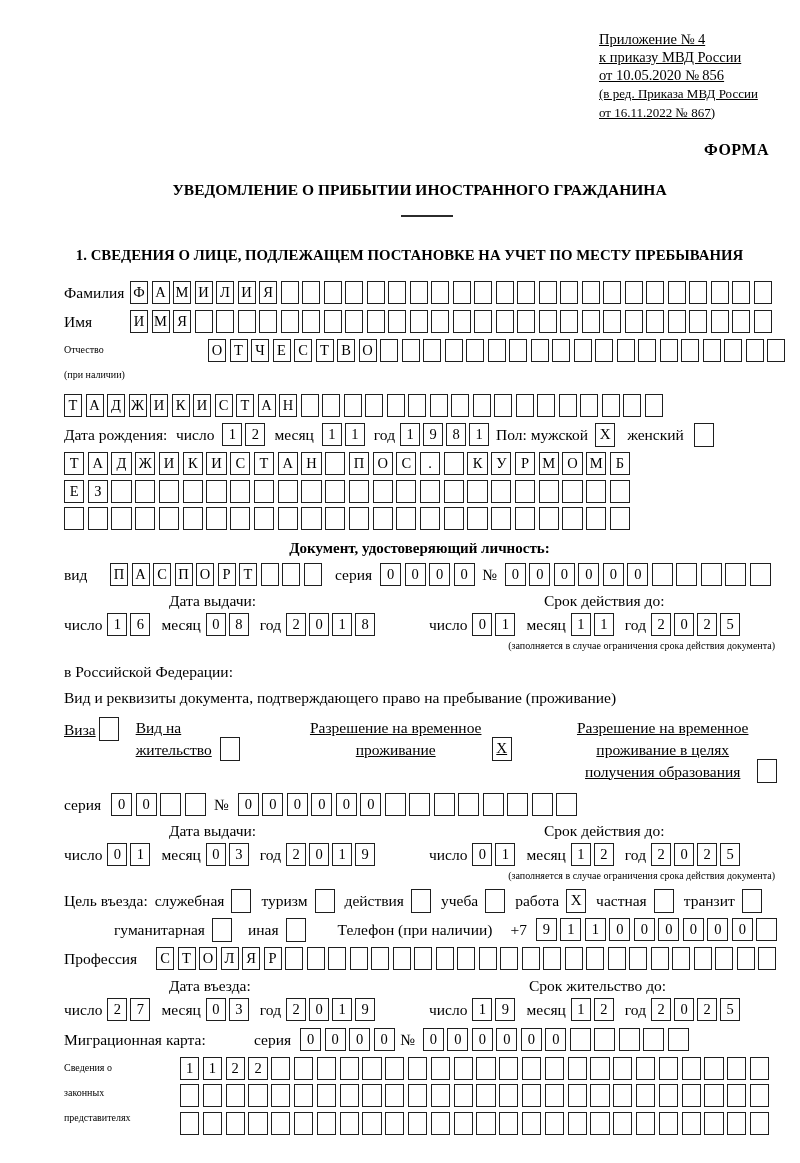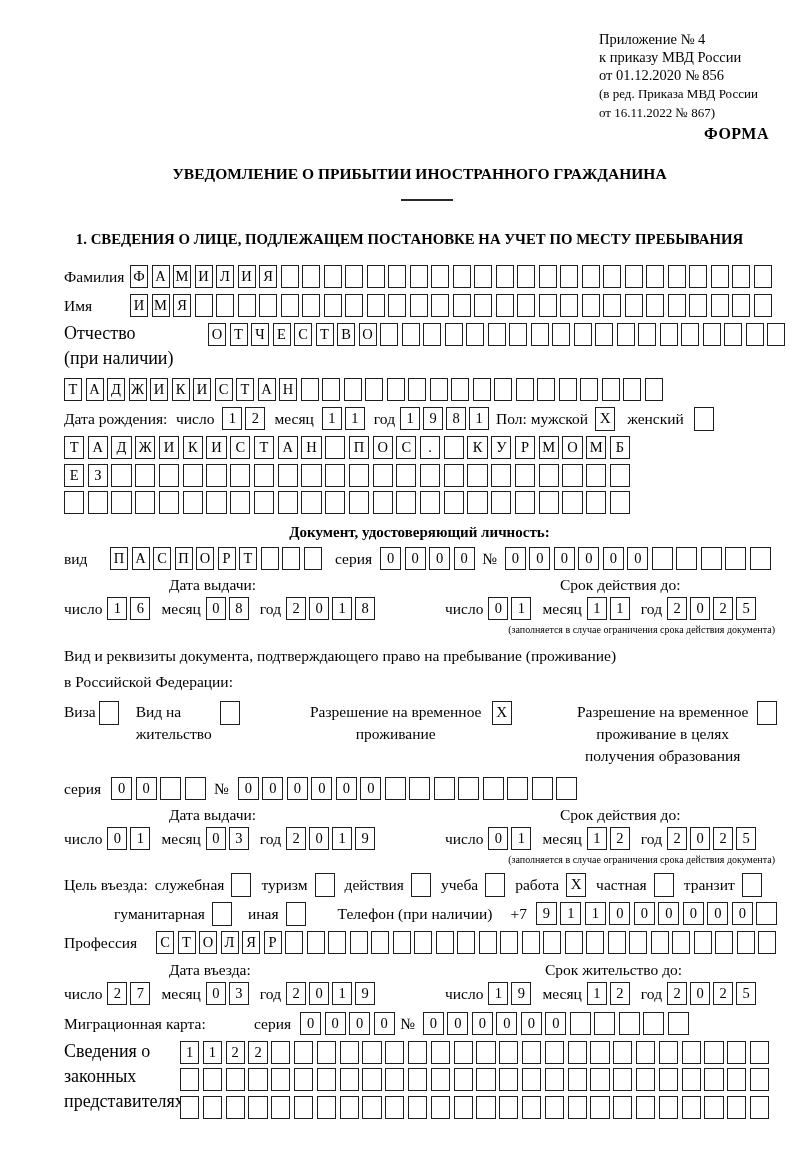--- a/index.html
+++ b/index.html
@@ -1,73 +1,73 @@
 <!DOCTYPE html>
 <html><head>
 <meta charset="utf-8">
 <style>
   html,body{margin:0;padding:0;background:#fff;}
   body{font-family:"Liberation Serif","DejaVu Serif",serif;color:#000;}
   .page{position:relative;width:800px;min-height:1163px;box-sizing:border-box;
         padding:30px 25px 20px 64px;background:#fff;}
 
   
-  .annex{margin-left:auto;width:170px;margin-right:6px;font-size:14.5px;line-height:18px;}
+  .annex{margin-left:auto;width:170px;margin-right:6px;font-size:14.5px;line-height:18px;text-decoration:underline;}
   .annex .small{font-size:13px;line-height:16.5px;margin-top:2px;}
-  .forma{text-align:right;font-weight:bold;font-size:16px;margin:4px 6px 0 0;letter-spacing:.5px;}
+  .forma{text-align:right;font-weight:bold;font-size:16px;margin:20px 6px 0 0;letter-spacing:.5px;}
 
   .title{ text-align:center;font-weight:bold;font-size:15.5px;line-height:22px;margin-top:20px;}
   .t-underline{display:inline-block;width:52px;border-bottom:2.5px solid #2b2b2b;margin-left:14px;}
   .sec-head{font-weight:bold;font-size:14.8px;text-align:center;margin:24px 0 17px -20px;white-space:nowrap;}
 
   
   .row{display:flex;align-items:flex-start;margin-bottom:5px;}
   .lbl{font-size:15.5px;line-height:24px;flex-shrink:0;}
-  .lblcol{flex-shrink:0;font-size:18px;line-height:21px;}
+  .lblcol{flex-shrink:0;font-size:10px;line-height:21px;}
   .lblcol div{margin-bottom:4px;}
   .cells{display:inline-flex;flex-wrap:nowrap;}
   .cell{box-sizing:border-box;flex-shrink:0;width:18px;height:23px;border:1.7px solid #1f1f1f;
         margin-right:3.5px;text-align:center;font-size:14.5px;line-height:20px;background:#fff;}
   .cells-wide .cell{width:20.2px;margin-right:3.55px;}
   .cells-mid  .cell{width:19.3px;margin-right:3.5px;}
   .cells-doc  .cell{width:21px;}
   .cells-date .cell{width:20px;margin-right:3px;}
   .cellrows > .cells{margin-bottom:4.5px;}
   .cbox{box-sizing:border-box;display:inline-block;flex-shrink:0;width:20px;height:24px;
         border:1.8px solid #1f1f1f;text-align:center;font-size:15px;line-height:21px;background:#fff;}
 
   .doc-head{font-weight:bold;font-size:15px;text-align:center;margin:2px 0 6px 0;}
-  .twocol{display:flex;margin-bottom:0;gap:16px;}
+  .twocol{display:flex;margin-bottom:0;}
   .subhead{font-size:15.5px;margin-bottom:3px;}
   .dategrp{display:flex;align-items:flex-start;}
   .dategrp .lbl{margin-right:5px;}
   .dategrp .glabel{margin-left:8px;}
   .note{font-size:10px;text-align:right;margin:3px 0 8px 0;}
   .intro{font-size:15.5px;line-height:26px;}
 
   .opts{display:flex;align-items:flex-start;margin:6px 0 10px 0;}
-  .opt{display:flex;align-items:flex-start;}
+  .opt{display:flex;align-items:flex-end;text-decoration:underline;}
   .opt .olabel{font-size:15.5px;line-height:22px;}
   .opt .center{text-align:center;margin-left:48px;}
   .opt .cbox{margin-left:8px;}
 
   .purpose{flex-wrap:nowrap;align-items:center;}
   .purpose .lbl{margin-right:7px;}
   .purpose .cbox{margin-right:10px;}
   .mt6{margin-top:6px;}
 </style>
 </head>
 <body>
 
 <div class="page">
 
   <div class="annex">
     <div>Приложение № 4</div>
     <div>к приказу МВД России</div>
-    <div>от 01.12.2020 № 856</div>
+    <div>от 10.05.2020 № 856</div>
     <div class="small">(в ред. Приказа МВД России</div>
     <div class="small">от 16.11.2022 № 867)</div>
   </div>
 
   <div class="forma">ФОРМА</div>
 
   <div class="title">
     <div>УВЕДОМЛЕНИЕ О ПРИБЫТИИ ИНОСТРАННОГО ГРАЖДАНИНА</div>
     <div>
       <span class="t-underline"></span>
@@ -405,22 +405,22 @@
             <span class="cell">2</span>
             <span class="cell">0</span>
             <span class="cell">2</span>
             <span class="cell">5</span>
           </span>
       </div>
     </div>
   </div>
   <div class="note">(заполняется в случае ограничения срока действия документа)</div>
 
+  <div class="intro">в Российской Федерации:</div>
   <div class="intro">Вид и реквизиты документа, подтверждающего право на пребывание (проживание)</div>
-  <div class="intro">в Российской Федерации:</div>
 
   <div class="opts">
     <div class="opt">
       <span class="olabel">Виза</span>
       <span class="cbox" style="margin-left:3px"></span>
     </div>
     <div class="opt" style="margin-left:17px">
       <span class="olabel">Вид на жительство</span>
       <span class="cbox"></span>
     </div>

